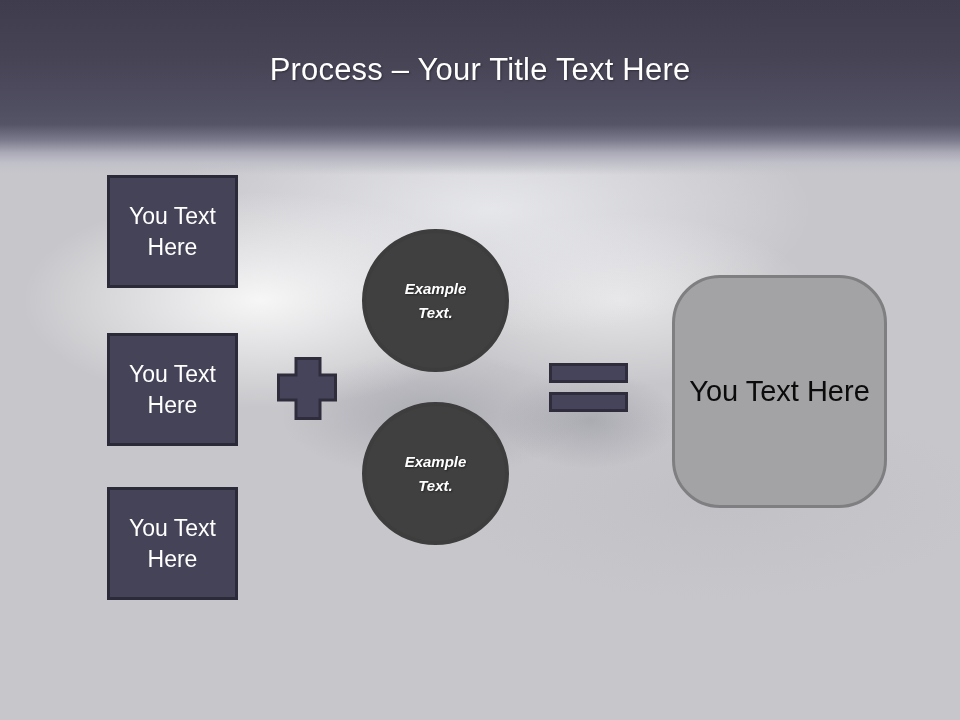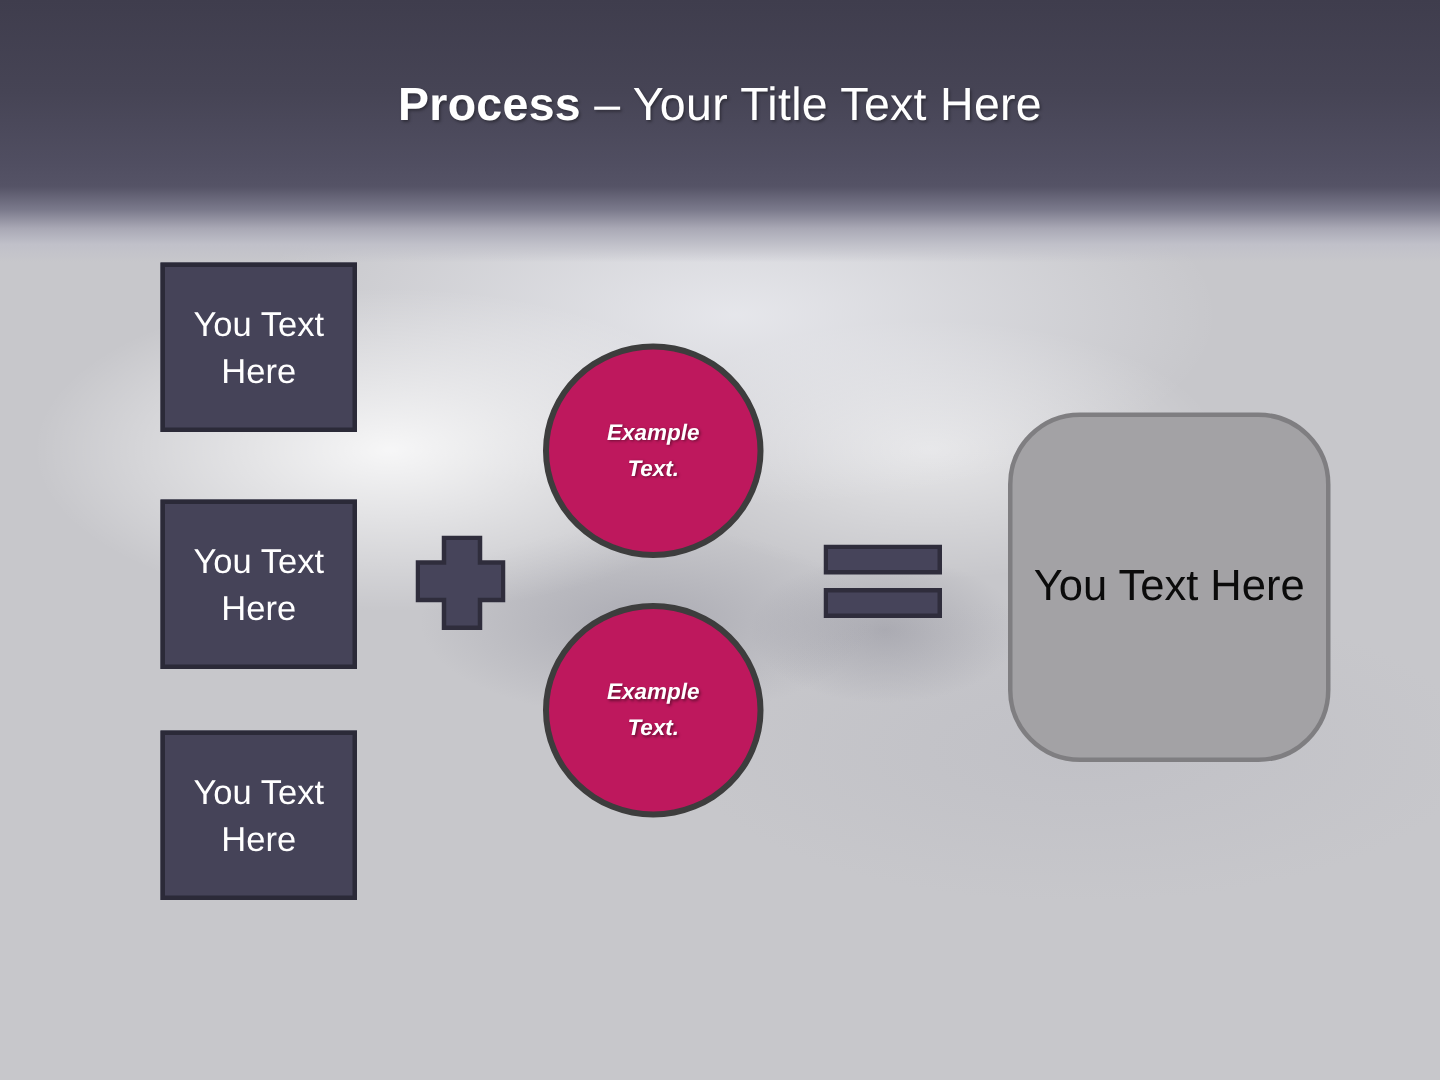--- a/index.html
+++ b/index.html
@@ -32,21 +32,21 @@
       #7b7a8c 80%, #a9a8b5 87%, #c0c0c9 93%, rgba(199,199,203,0) 100%);
   }
   .slide-title {
     position: absolute; left: 0; top: 52px; width: 100%;
     text-align: center;
     color: #ffffff;
     font-size: 31px;
     letter-spacing: 0.2px;
     text-shadow: 1px 1px 2px rgba(0,0,0,0.35);
   }
-  .slide-title .em { font-weight: bold; }
+  .slide-title .em { font-weight: normal; }
 
   
   .input-box {
     position: absolute;
     left: 107px; width: 131px; height: 113px;
     box-sizing: border-box;
     background: #454358;
     border: 3px solid #2b2a38;
     display: flex; align-items: center; justify-content: center;
     color: #ffffff;
@@ -60,21 +60,21 @@
 
   
   .plus-icon { position: absolute; left: 277px; top: 357px; }
   .equals-icon { position: absolute; left: 549px; top: 363px; }
 
   
   .circle {
     position: absolute;
     left: 362px; width: 147px; height: 143px;
     box-sizing: border-box;
-    background: #be185d;
+    background: #404040;
     border: 4px solid #3d3d3d;
     border-radius: 50%;
     display: flex; align-items: center; justify-content: center;
   }
   .circle-1 { top: 229px; }
   .circle-2 { top: 402px; }
   .circle .label {
     display: block; width: 92px;
     text-align: center;
     color: #ffffff;

